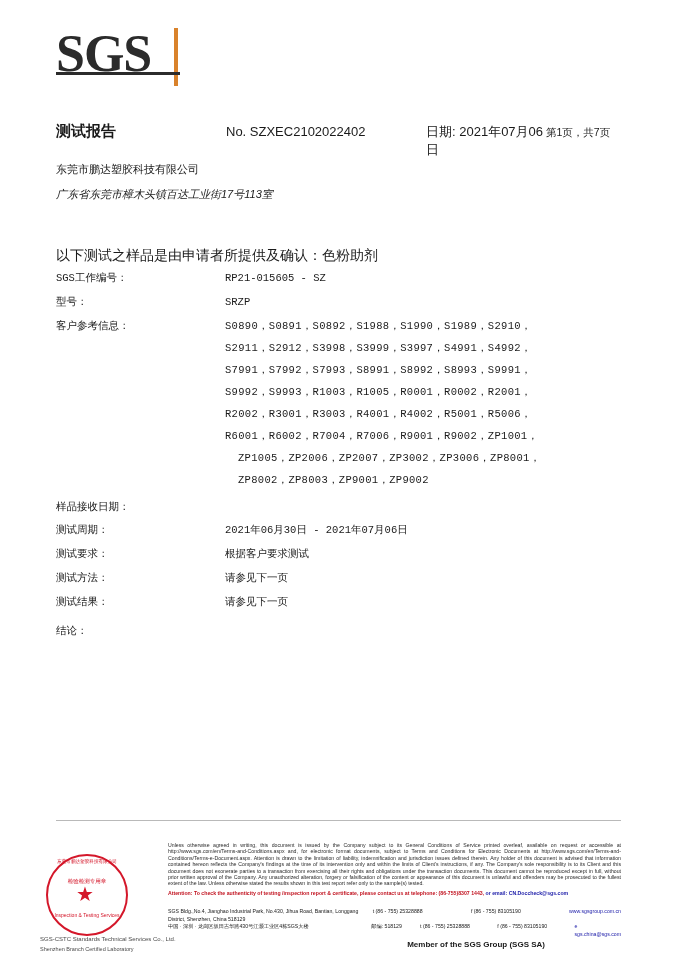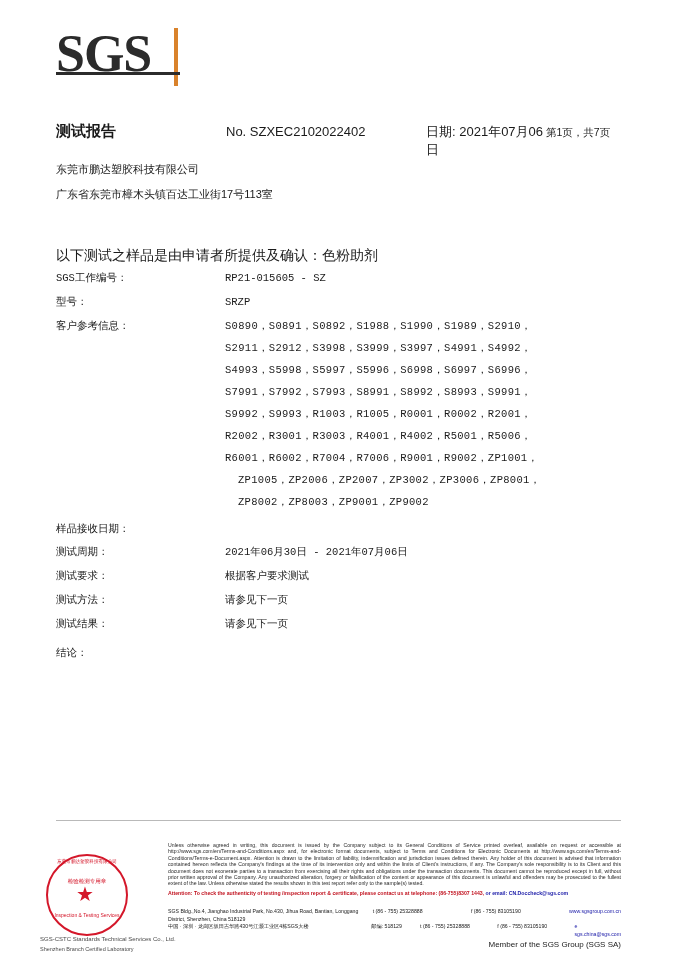--- a/index.html
+++ b/index.html
@@ -90,20 +90,21 @@
     position: absolute;
     left: 56px;
     top: 162px;
     font-size: 11px;
   }
   .company-addr {
     position: absolute;
     left: 56px;
     top: 187px;
     font-size: 11px;
+    font-style: italic;
   }
 
   
   .sample-statement {
     position: absolute;
     left: 56px;
     top: 247px;
     font-size: 14px;
   }
 
@@ -260,24 +261,25 @@
   }
   .addr-block .blue { color: #1a1aa8; }
   .addr-row { display: flex; }
   .addr-row .left { width: 250px; }
   .addr-row .mid { width: 120px; }
 
   .member-line {
     position: absolute;
     left: 0;
     top: 120px;
-    width: 621px;
+    width: 545px;
     text-align: right;
     font-size: 8px;
     color: #1a1a1a;
+    font-weight: bold;
   }
 </style>
 </head>
 <body>
 
 <div class="page">
 
   <div class="logo-block">
     <div class="logo-text">SGS</div>
     <div class="logo-bar-v"></div>
@@ -306,21 +308,20 @@
     <div class="field-row">
       <div class="field-label">型号：</div>
       <div class="field-value">SRZP</div>
     </div>
 
     <div class="field-row" style="margin-bottom:12px;">
       <div class="field-label">客户参考信息：</div>
       <div class="field-value ref-lines">
         <div>S0890，S0891，S0892，S1988，S1990，S1989，S2910，</div>
         <div>S2911，S2912，S3998，S3999，S3997，S4991，S4992，</div>
-        <div>S4993，S5998，S5997，S5996，S6998，S6997，S6996，</div>
         <div>S7991，S7992，S7993，S8991，S8992，S8993，S9991，</div>
         <div>S9992，S9993，R1003，R1005，R0001，R0002，R2001，</div>
         <div>R2002，R3001，R3003，R4001，R4002，R5001，R5006，</div>
         <div>R6001，R6002，R7004，R7006，R9001，R9002，ZP1001，</div>
         <div class="ref-indent">ZP1005，ZP2006，ZP2007，ZP3002，ZP3006，ZP8001，</div>
         <div class="ref-indent">ZP8002，ZP8003，ZP9001，ZP9002</div>
       </div>
     </div>
 
     <div class="field-row">

